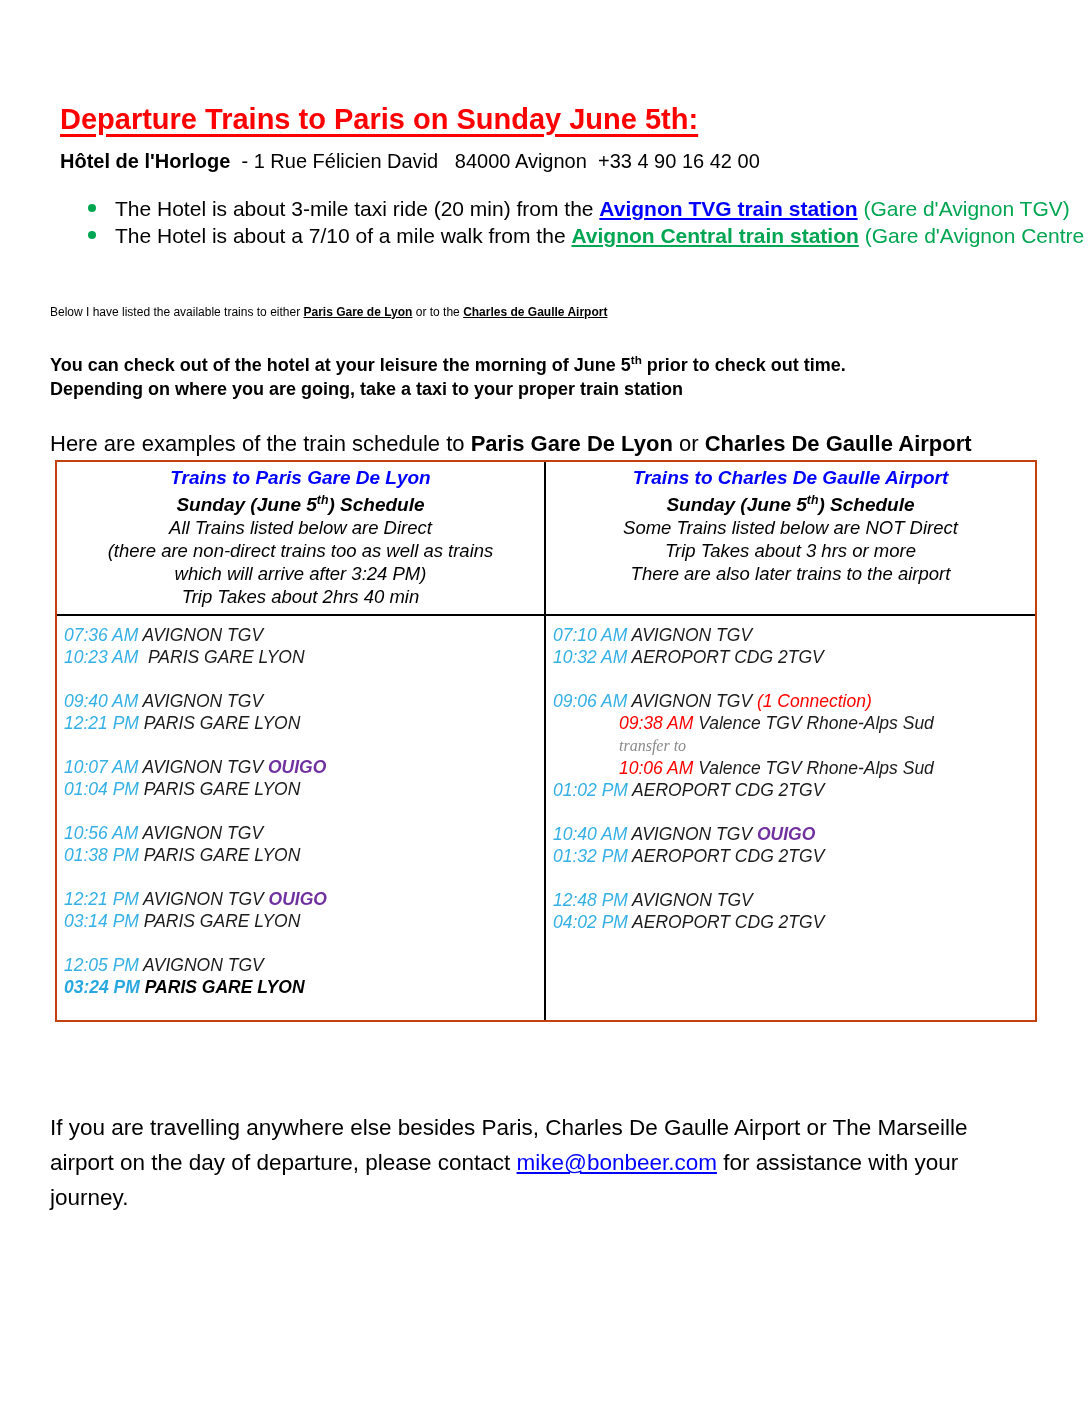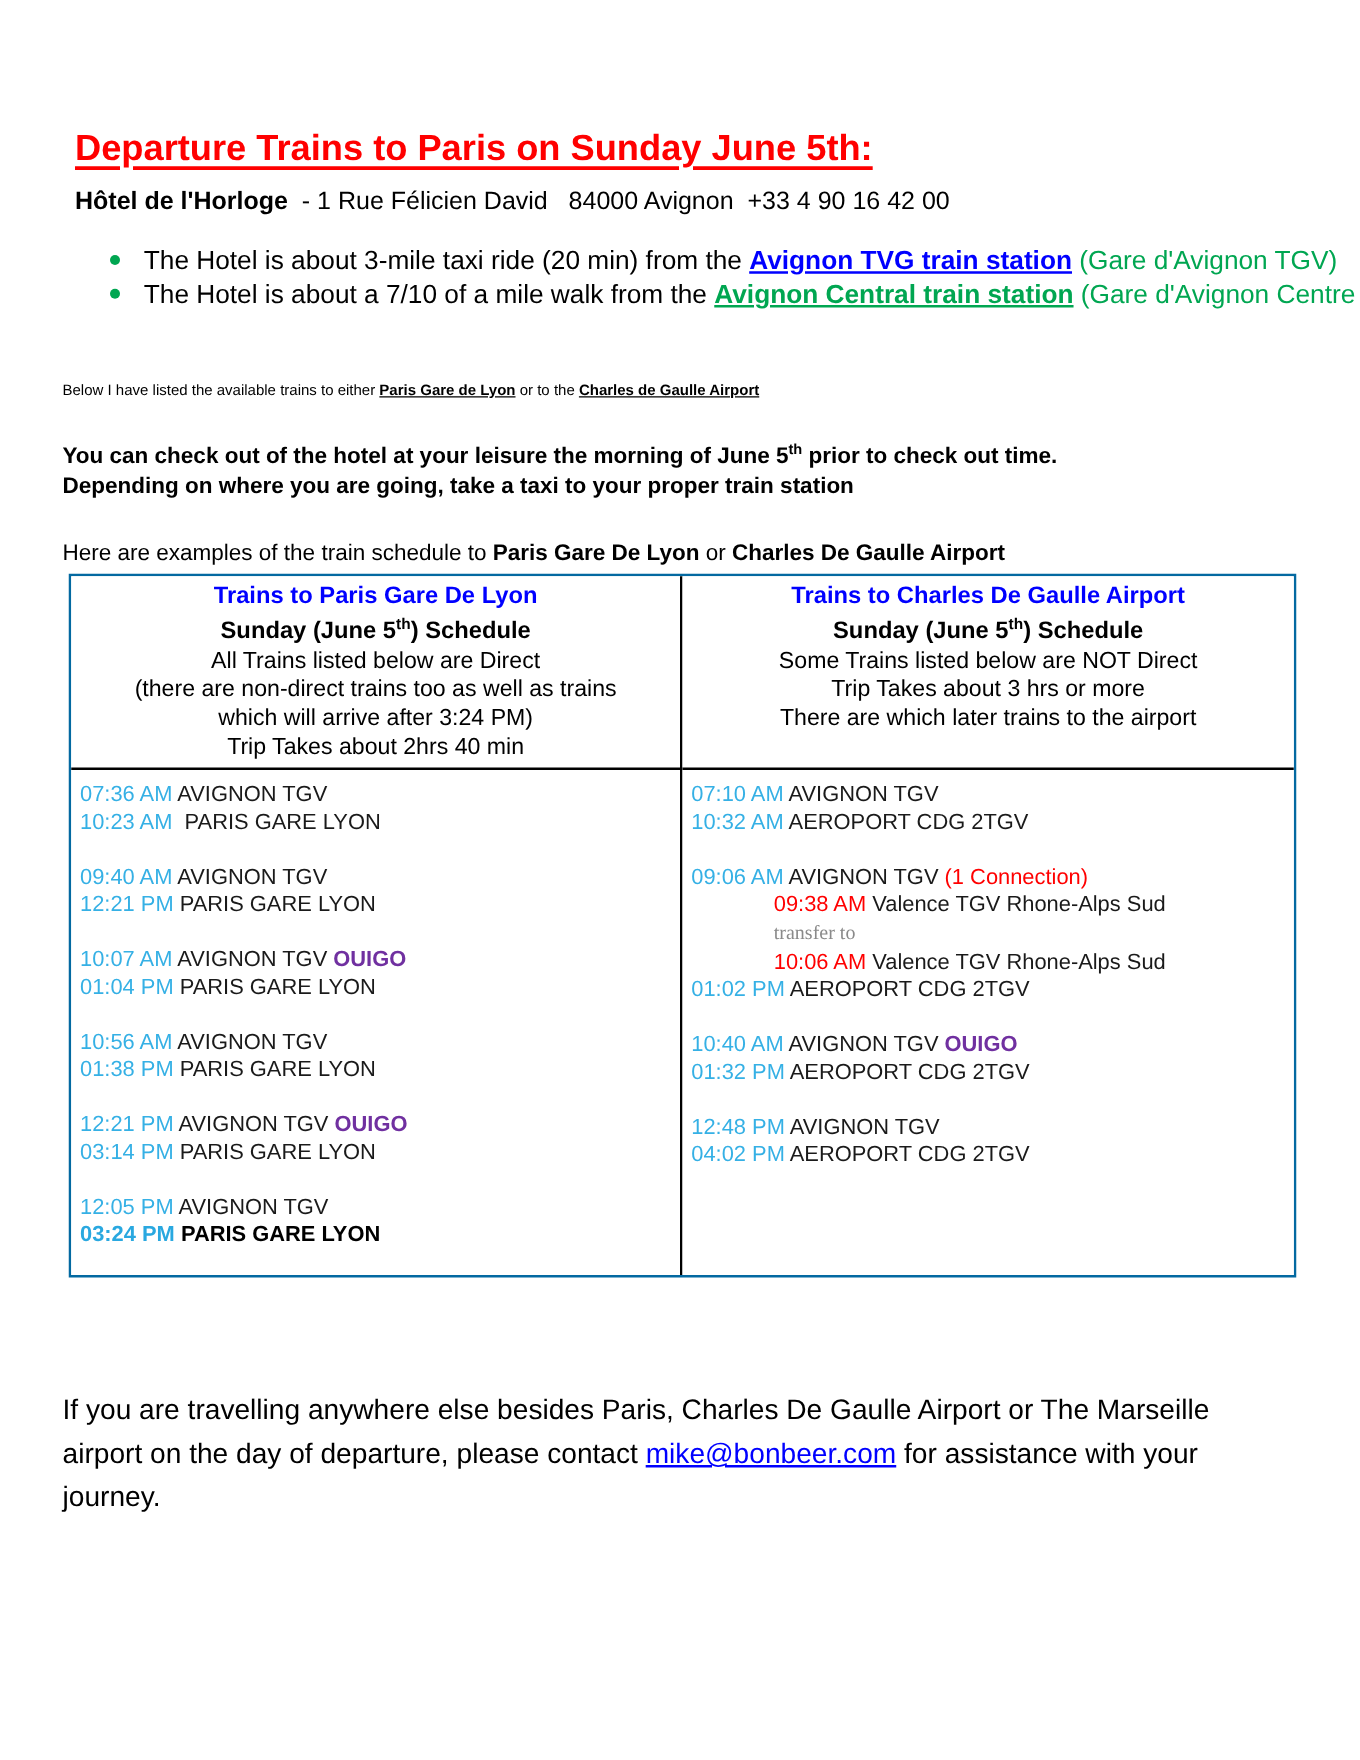--- a/index.html
+++ b/index.html
@@ -80,32 +80,33 @@
   .bold-only { font-weight: bold; }
   .checkout-par {
     margin: 24px 0 0 50px;
     font-size: 18px;
     font-weight: bold;
     line-height: 24px;
     white-space: pre-wrap;
   }
   .examples-line {
     margin: 31px 0 0 50px;
-    font-size: 18px;
+    font-size: 22px;
     line-height: 23px;
     white-space: pre-wrap;
   }
   sup { font-size: 0.65em; }
   
   .sched-table {
     margin: 5px 0 0 55px;
     width: 982px;
-    border: 2px solid #0369a1;
+    border: 2px solid #c2410c;
     display: grid;
     grid-template-columns: 1fr 1fr;
+    font-style: italic;
   }
   .sched-cell { background: #ffffff; }
   .cell-left { border-right: 2px solid #000000; }
   .header-cell {
     border-bottom: 2px solid #000000;
     text-align: center;
     padding: 4px 6px 6px 6px;
     font-size: 18.5px;
     line-height: 23px;
   }
@@ -174,21 +175,21 @@
       <div>(there are non-direct trains too as well as trains</div>
       <div>which will arrive after 3:24 PM)</div>
       <div>Trip Takes about 2hrs 40 min</div>
     </div>
 
     <div class="sched-cell header-cell">
       <div class="header-title">Trains to Charles De Gaulle Airport</div>
       <div class="header-sunday"><span>Sunday (June 5</span><sup>th</sup><span>) Schedule</span></div>
       <div>Some Trains listed below are NOT Direct</div>
       <div>Trip Takes about 3 hrs or more</div>
-      <div>There are which later trains to the airport</div>
+      <div>There are also later trains to the airport</div>
     </div>
 
     <div class="sched-cell cell-left body-cell">
         <div class="schedule-entry">
           <div class="schedule-line"><span class="seg-t">07:36 AM</span><span class="seg-p"> AVIGNON TGV</span></div>
           <div class="schedule-line"><span class="seg-t">10:23 AM</span><span class="seg-p">  PARIS GARE LYON</span></div>
         </div>
         <div class="schedule-entry">
           <div class="schedule-line"><span class="seg-t">09:40 AM</span><span class="seg-p"> AVIGNON TGV</span></div>
           <div class="schedule-line"><span class="seg-t">12:21 PM</span><span class="seg-p"> PARIS GARE LYON</span></div>

